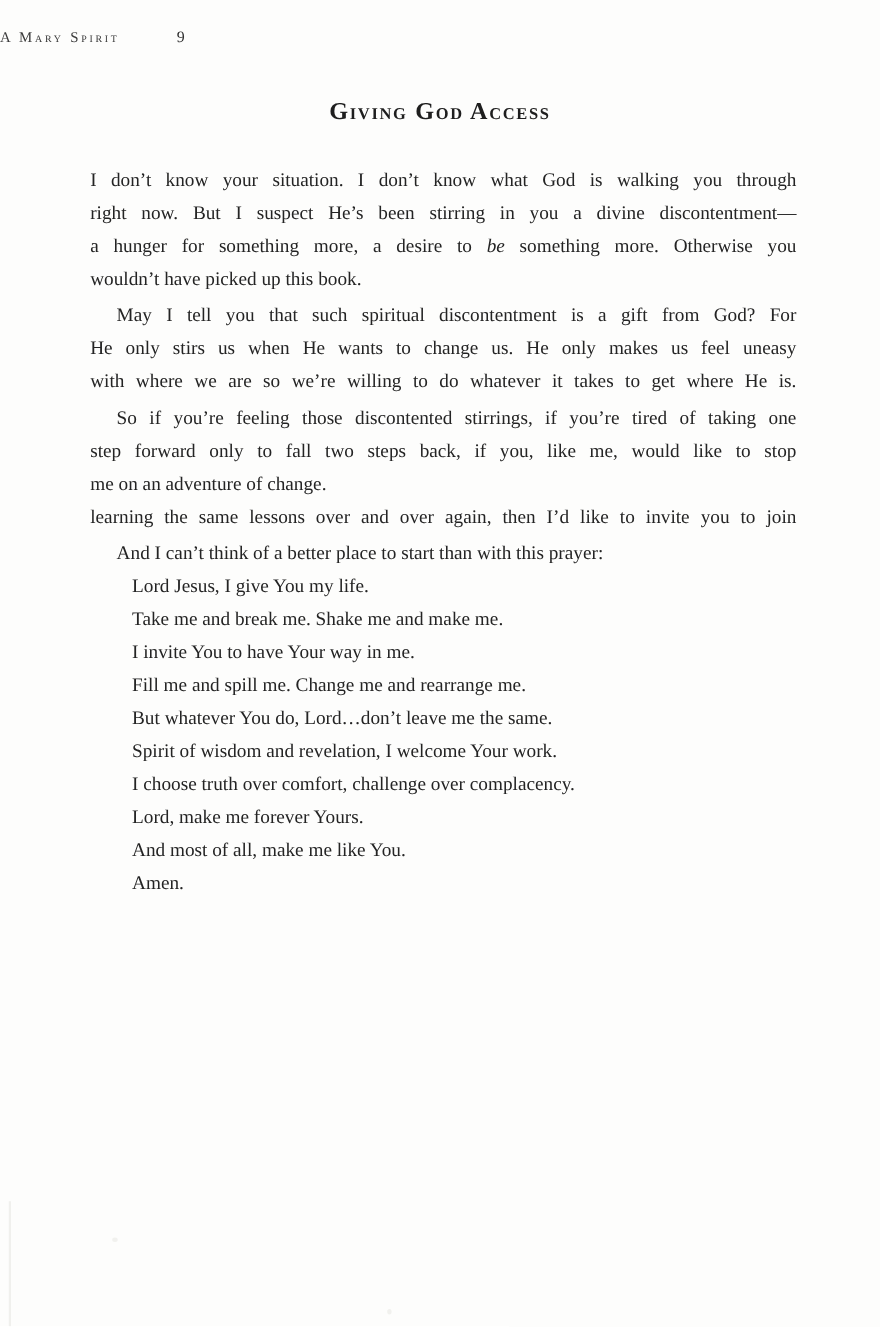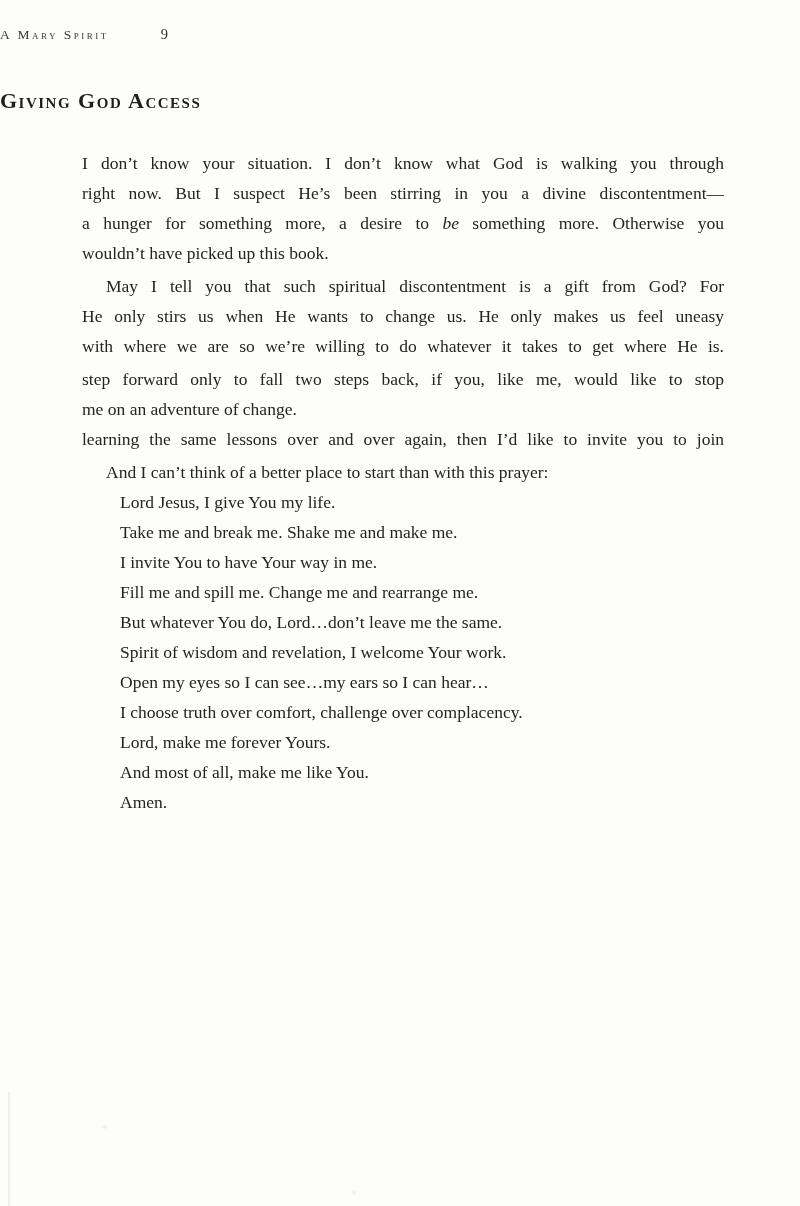--- a/index.html
+++ b/index.html
@@ -36,21 +36,21 @@
     font-size: 14.5px;
     letter-spacing: 0;
     color: #2f2f2f;
   }
   
   .chapter-title {
     position: absolute;
     top: 88px;
     left: 0;
     width: 100%;
-    text-align: left;
+    text-align: center;
     font-variant: small-caps;
     font-weight: bold;
     font-size: 22px;
     letter-spacing: 1.5px;
     color: #1e1e1e;
   }
   
   .body-text {
     position: absolute;
     left: 82px;
@@ -117,37 +117,37 @@
       <div class="line">wouldn’t have picked up this book.</div>
     </div>
 
     <div class="psp">
       <div class="line j indent">May I tell you that such spiritual discontentment is a gift from God? For</div>
       <div class="line j">He only stirs us when He wants to change us. He only makes us feel uneasy</div>
       <div class="line j">with where we are so we’re willing to do whatever it takes to get where He is.</div>
     </div>
 
     <div class="psp">
+      <div class="line j indent">So if you’re feeling those discontented stirrings, if you’re tired of taking one</div>
       <div class="line j">step forward only to fall two steps back, if you, like me, would like to stop</div>
       <div class="line">me on an adventure of change.</div>
       <div class="line j">learning the same lessons over and over again, then I’d like to invite you to join</div>
     </div>
 
     <div class="psp">
       <div class="line indent">And I can’t think of a better place to start than with this prayer:</div>
     </div>
 
     <div class="prayer">
       <div class="line">Lord Jesus, I give You my life.</div>
       <div class="line">Take me and break me. Shake me and make me.</div>
       <div class="line">I invite You to have Your way in me.</div>
       <div class="line">Fill me and spill me. Change me and rearrange me.</div>
       <div class="line">But whatever You do, Lord…don’t leave me the same.</div>
       <div class="line">Spirit of wisdom and revelation, I welcome Your work.</div>
-      <div class="line">Open my eyes so I can see…my ears so I can hear…</div>
       <div class="line">I choose truth over comfort, challenge over complacency.</div>
       <div class="line">Lord, make me forever Yours.</div>
       <div class="line">And most of all, make me like You.</div>
       <div class="line">Amen.</div>
     </div>
 
   </div>
 
   <div class="scan-edge"></div>
   <div class="speck-1"></div>

